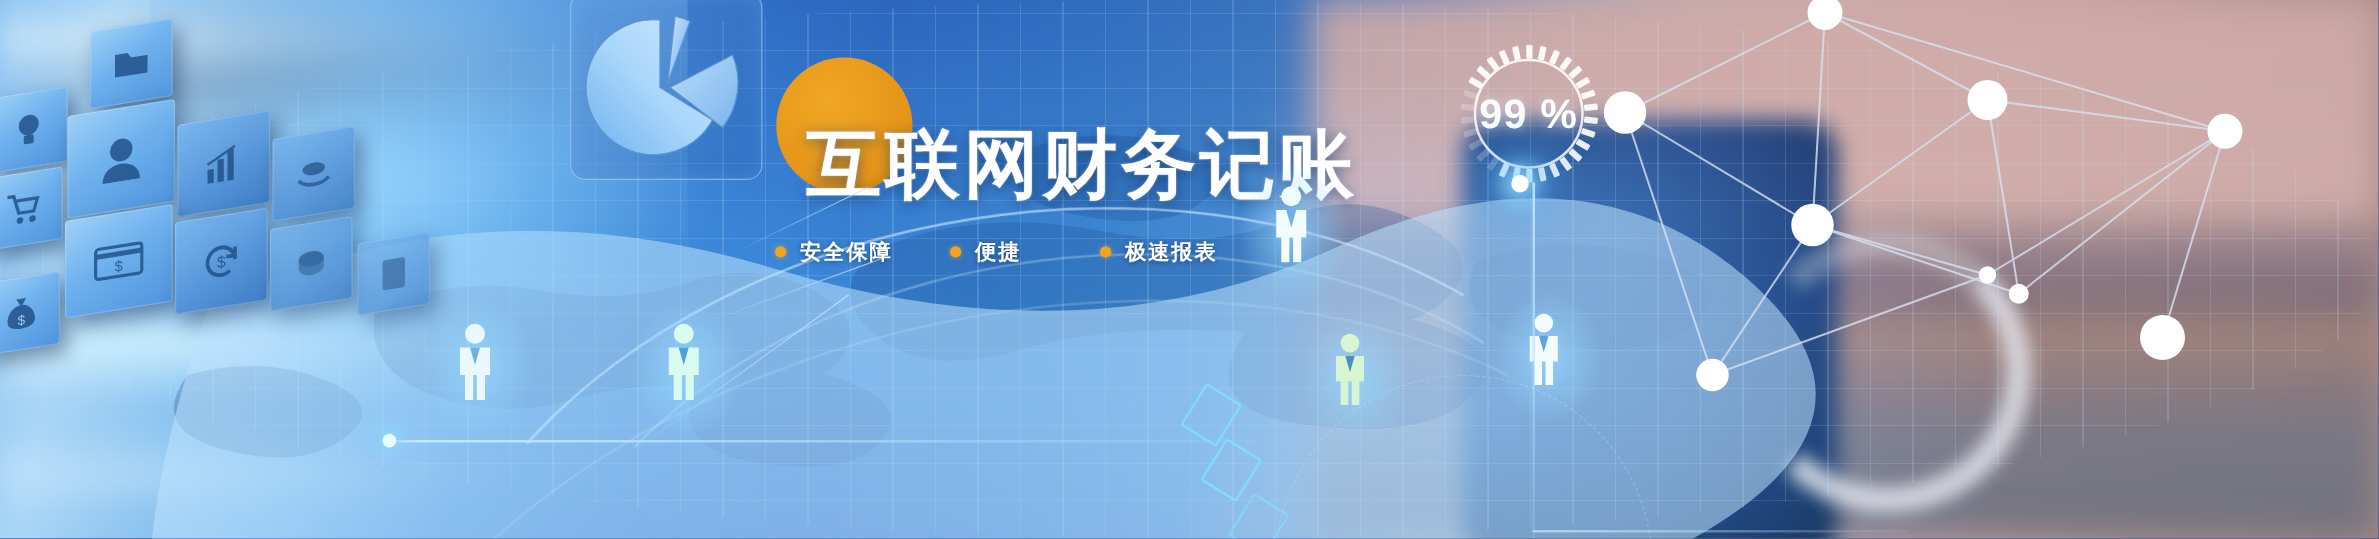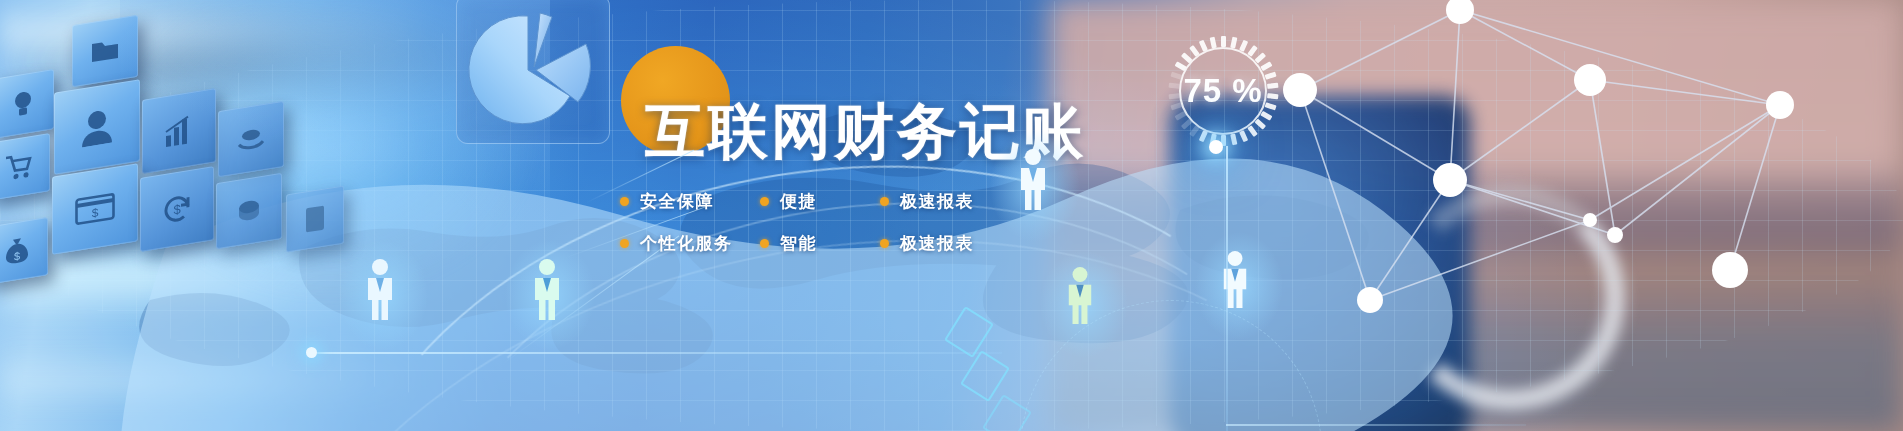--- a/index.html
+++ b/index.html
@@ -341,34 +341,20 @@
 
   <div id="bullets" class="" style="position:absolute;width:420px;">
     <div class="b-row">
       <div class="b-item c1">
         <span class="b-dot"></span>
         <span class="b-label">安全保障</span>
       </div>
       <div class="b-item c2">
         <span class="b-dot"></span>
         <span class="b-label">便捷</span>
-      </div>
-      <div class="b-item c3">
-        <span class="b-dot"></span>
-        <span class="b-label">极速报表</span>
-      </div>
-    </div>
-    <div class="b-row">
-      <div class="b-item c1">
-        <span class="b-dot"></span>
-        <span class="b-label">个性化服务</span>
-      </div>
-      <div class="b-item c2">
-        <span class="b-dot"></span>
-        <span class="b-label">智能</span>
       </div>
       <div class="b-item c3">
         <span class="b-dot"></span>
         <span class="b-label">极速报表</span>
       </div>
     </div>
   </div>
 
   <div id="gauge" class="" style="position:absolute;">
     <div class="ticks" id="gauge-ticks">
@@ -397,21 +383,21 @@
         <div class="tick" style="transform: rotate(264deg); opacity: 0.25;"></div>
         <div class="tick" style="transform: rotate(276deg); opacity: 0.25;"></div>
         <div class="tick" style="transform: rotate(288deg); opacity: 0.25;"></div>
         <div class="tick" style="transform: rotate(300deg);"></div>
         <div class="tick" style="transform: rotate(312deg);"></div>
         <div class="tick" style="transform: rotate(324deg);"></div>
         <div class="tick" style="transform: rotate(336deg);"></div>
         <div class="tick" style="transform: rotate(348deg);"></div>
       </div>
     <div class="ring"></div>
-    <div id="gauge-label">75 %</div>
+    <div id="gauge-label">99 %</div>
   </div>
   <div id="gauge-dot" class="" style="position:absolute;"></div>
 
   <div id="network" class="" style="position:absolute;">
     <svg viewBox="0 0 640 330" aria-hidden="true">
       <g stroke="#d8e2f2" stroke-width="1.6" opacity=".8" fill="none">
         <path d="M40 120 L200 40"></path>
           <path d="M200 40 L330 110"></path>
           <path d="M40 120 L190 210"></path>
         <path d="M190 210 L330 110"></path>

